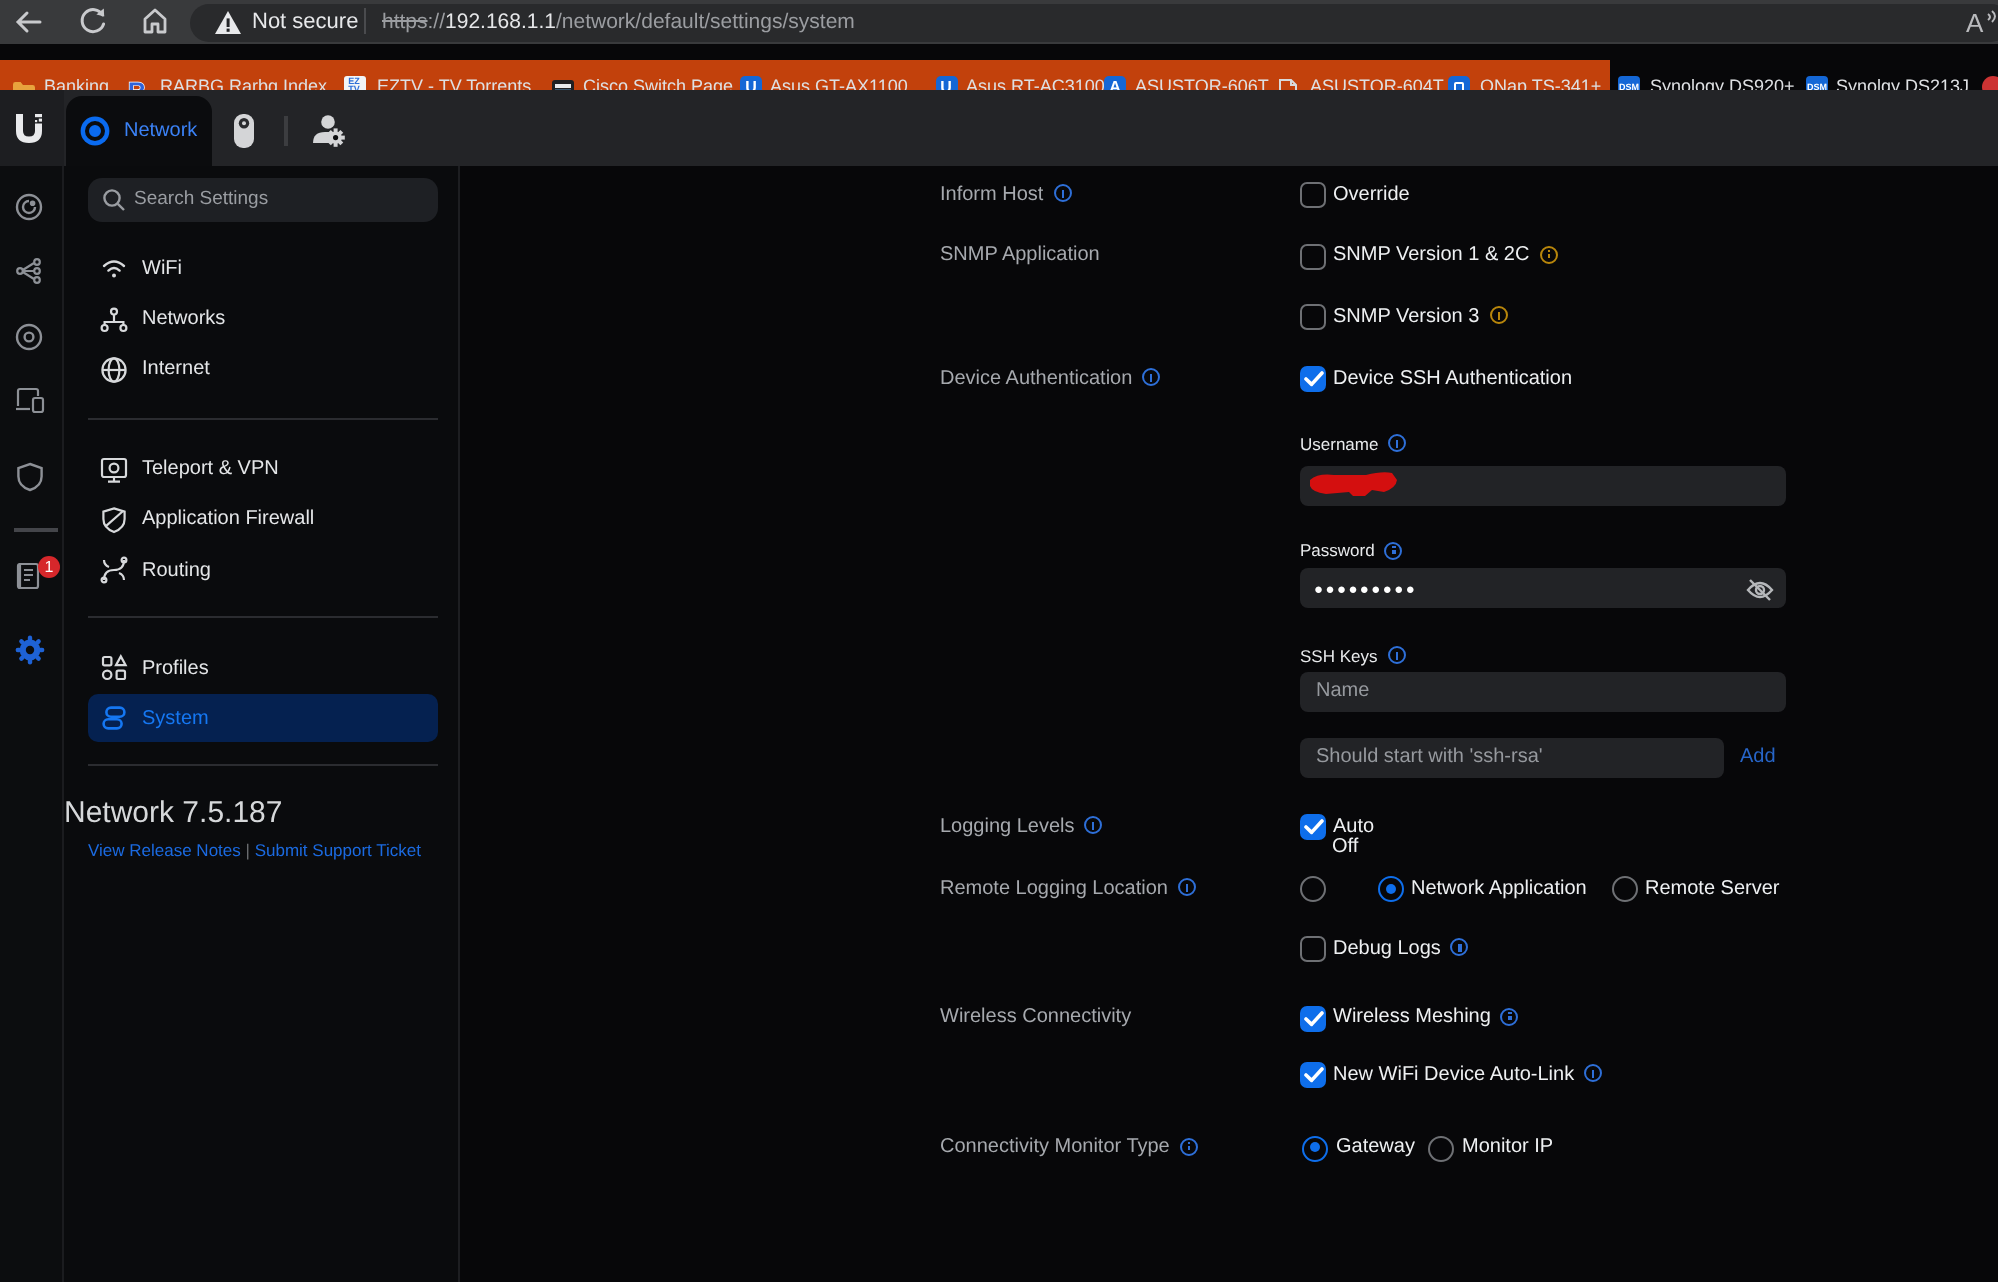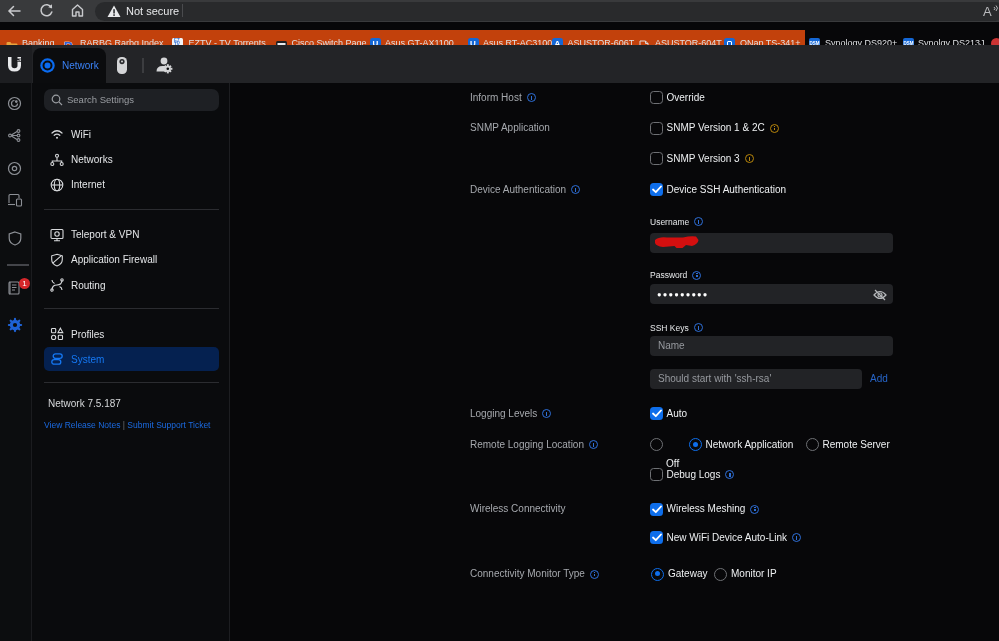--- a/index.html
+++ b/index.html
@@ -56,20 +56,21 @@
     <path d="M2.5 6.5 L7.5 2 L12.5 6.5 V13 H9 V9 H6 V13 H2.5 Z" stroke="#c9cacd" stroke-width="1.4" fill="none" stroke-linejoin="round"></path>
   </svg>
   <div id="pill"></div>
   <svg class="abs" style="left:107px;top:5px" width="14" height="13" viewBox="0 0 14 13">
     <path d="M7 0.5 L13.5 12 H0.5 Z" fill="#e8e9eb"></path>
     <rect x="6.3" y="4.2" width="1.5" height="4.3" fill="#232528"></rect>
     <rect x="6.3" y="9.3" width="1.5" height="1.6" fill="#232528"></rect>
   </svg>
   <div class="abs" style="left:126px;top:5px;font-size:11px;color:#e8e9eb;">Not secure</div>
   <div class="abs" style="left:182px;top:4px;width:1px;height:13px;background:#4a4b4e;"></div>
+  <div class="abs" style="left:191px;top:5px;font-size:10.5px;color:#9b9da1;"><span style="text-decoration:line-through">https</span><span>://</span><span style="color:#e6e7e9">192.168.1.1</span><span>/network/default/settings/system</span></div>
   <svg class="abs" style="left:983px;top:4px" width="16" height="14" viewBox="0 0 16 14">
     <text x="0" y="12" font-size="13" fill="#b9babd" font-family="Liberation Sans">A</text>
     <path d="M11 3 q2 1.5 0 3 M13 1.5 q3 2.5 0 5.5" stroke="#b9babd" stroke-width="1" fill="none"></path>
   </svg>
 </div>
 
 <div id="bookbar">
     <div class="bkicon" style="left:6px"><svg width="12" height="11" viewBox="0 0 12 11">
         <path d="M0.5 2.2 q0-1.2 1.2-1.2 h2.6 l1.2 1.5 h4.8 q1.2 0 1.2 1.2 v5 q0 1.2-1.2 1.2 h-8.6 q-1.2 0-1.2-1.2 Z" fill="#e8a33d"></path>
       </svg></div>
@@ -200,21 +201,21 @@
     <div class="fval" style="left:870px;top:373px;color:#2765c8">Add</div>
     <div class="flabel" style="left:470px;top:407.5px">Logging Levels<span class="inf"></span></div>
     <div class="cb on" style="left:650px;top:407px">
       <svg width="10" height="9" viewBox="0 0 10 9">
         <path d="M1 4.5 L3.8 7.2 L9 1.5" stroke="#fff" stroke-width="1.8" fill="none" stroke-linecap="round" stroke-linejoin="round"></path>
       </svg>
     </div>
     <div class="fval" style="left:666.5px;top:407.5px">Auto</div>
     <div class="flabel" style="left:470px;top:438.5px">Remote Logging Location<span class="inf"></span></div>
     <div class="rad " style="left:650px;top:438px"></div>
-    <div class="fval" style="left:666px;top:458px">Off</div>
+    <div class="fval" style="left:666px;top:418px">Off</div>
     <div class="rad on" style="left:689px;top:438px"></div>
     <div class="fval" style="left:705.5px;top:438.5px">Network Application</div>
     <div class="rad " style="left:806px;top:438px"></div>
     <div class="fval" style="left:822.5px;top:438.5px">Remote Server</div>
     <div class="cb " style="left:650px;top:468px"></div>
     <div class="fval" style="left:666.5px;top:468.5px">Debug Logs<span class="inf "></span></div>
     <div class="flabel" style="left:470px;top:503px">Wireless Connectivity</div>
     <div class="cb on" style="left:650px;top:502.5px">
       <svg width="10" height="9" viewBox="0 0 10 9">
         <path d="M1 4.5 L3.8 7.2 L9 1.5" stroke="#fff" stroke-width="1.8" fill="none" stroke-linecap="round" stroke-linejoin="round"></path>
@@ -301,21 +302,21 @@
     <div class="abs" style="left:71px;top:328.6px;font-size:10px;color:#e4e6e8">Profiles</div>
     <div class="abs" style="left:44px;top:347px;width:175px;height:24px;background:#052150;border-radius:5px"></div>
     <div class="abs" style="left:50px;top:352px;width:14px;height:14px"><svg width="14" height="14" viewBox="0 0 14 14">
         <g stroke="#1577f2" stroke-width="1.3" fill="none">
           <rect x="3.2" y="1.8" width="9" height="4.6" rx="2.3"></rect>
           <rect x="1.8" y="7.6" width="9" height="4.6" rx="2.3"></rect>
         </g>
       </svg></div>
     <div class="abs" style="left:71px;top:353.5px;font-size:10px;color:#1577f2">System</div>
     <div class="abs" style="left:44px;top:382px;width:175px;height:1px;background:#2b2c30"></div>
-    <div class="abs" style="left:48px;top:398px;color:#d6d8da;font-size:10px">Network 7.5.187</div>
+    <div class="abs" style="left:32px;top:398px;color:#d6d8da;font-size:15px">Network 7.5.187</div>
     <div class="abs" style="left:44px;top:420px;color:#1b6ae0;font-size:8.5px">View Release Notes <span style="color:#6b6d70">|</span> Submit Support Ticket</div>
   </div>
 
 <div id="railicons">
     <svg class="abs" style="left:6px;top:57px" width="17" height="16" viewBox="0 0 17 16">
  <path d="M2 0 V8.5 Q2 14.5 8.5 14.5 Q15 14.5 15 8.5 V4.8 H11.5 V8.5 Q11.5 11.3 8.5 11.3 Q5.5 11.3 5.5 8.5 V0 Z" fill="#e9eaec"></path>
  <rect x="11.5" y="0" width="3.5" height="1.6" fill="#e9eaec"></rect>
       <rect x="13.4" y="2.3" width="1.6" height="1.5" fill="#e9eaec"></rect>
       <rect x="11.5" y="3" width="1.1" height="1.1" fill="#e9eaec"></rect>
     </svg>

